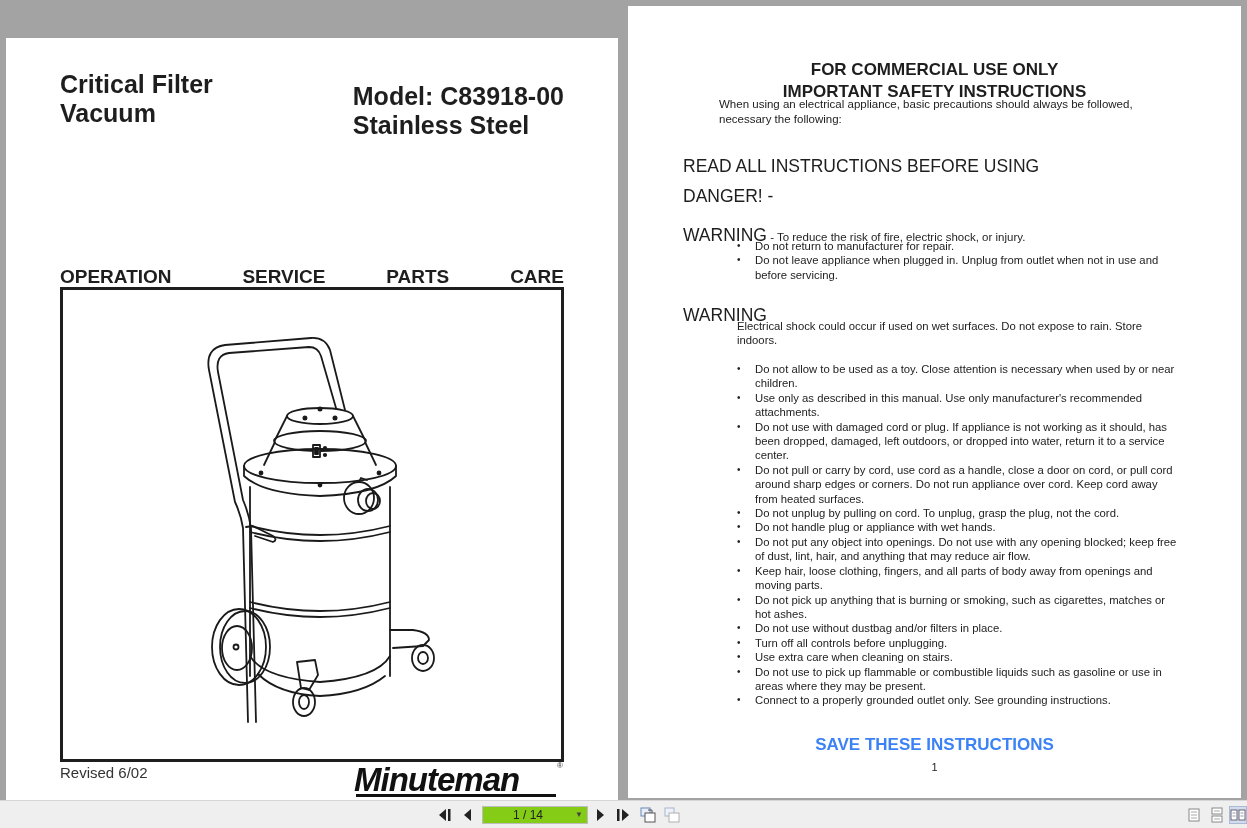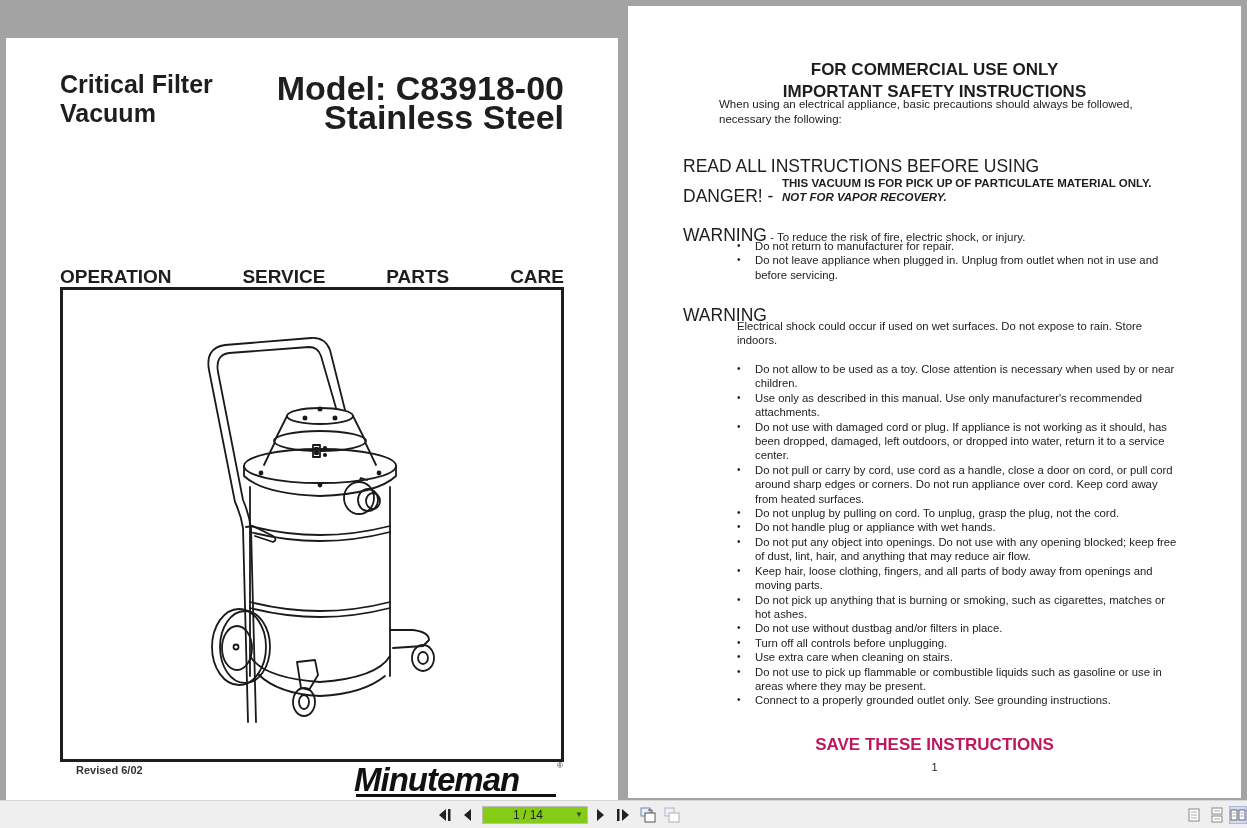--- a/index.html
+++ b/index.html
@@ -6,43 +6,43 @@
   html, body { width: 1247px; height: 828px; overflow: hidden; }
   body { background: #a3a3a3; font-family: "Liberation Sans", sans-serif; color: #1a1a1a; position: relative; }
 
   .viewer { position: absolute; left: 0; top: 0; width: 1247px; height: 800px; background: #a3a3a3; }
   .page { position: absolute; top: 6px; height: 792px; background: #ffffff; }
   .page-left { left: 6px; width: 612px; margin-top: 32px; }
   .page-right { left: 628px; width: 613px; }
 
   
   .title-left { position: absolute; left: 54px; top: 32px; font-weight: bold; font-size: 25px; line-height: 29px; color: #1e1e1e; }
-  .title-right { position: absolute; right: 54px; top: 36px; text-align: right; font-weight: bold; font-size: 34px; line-height: 29px; color: #1e1e1e; }
+  .title-right { position: absolute; right: 54px; top: 44px; font-weight: bold; font-size: 25px; line-height: 29px; color: #1e1e1e; }
   .cover-tabs { position: absolute; left: 54px; top: 228px; width: 504px; display: flex; justify-content: space-between; font-weight: bold; font-size: 19px; color: #1e1e1e; }
   .cover-tabs span:nth-child(2) { margin-left: 10px; }
   .frame { position: absolute; left: 54px; top: 249px; width: 504px; height: 475px; border: 3px solid #1e1e1e; }
   .frame svg { position: absolute; left: 0; top: 0; }
-  .revised { position: absolute; left: 70px; top: 726px; font-size: 11px; color: #333; font-weight: bold; }
+  .revised { position: absolute; left: 54px; top: 726px; font-size: 15px; color: #333; }
   .logo { position: absolute; left: 348px; top: 723px; font-family: "Liberation Sans", sans-serif; font-weight: bold; font-style: italic; font-size: 33px; letter-spacing: -1px; color: #111; }
   .logo-underline { position: absolute; left: 350px; top: 756px; width: 200px; height: 3px; background: #111; }
   .logo-reg { position: absolute; left: 551px; top: 723px; font-size: 8px; color: #333; }
 
   
   .rp { position: absolute; left: 0; width: 100%; }
   .center-head { text-align: center; font-weight: bold; font-size: 17px; line-height: 22px; color: #1e1e1e; margin-top: 20px; }
   .intro { position: absolute; left: 91px; top: 91px; width: 460px; font-size: 11.5px; line-height: 15px; color: #222; }
   .h-big { position: absolute; left: 55px; font-weight: normal; font-size: 17.5px; color: #1e1e1e; white-space: nowrap; margin-top: 16px; }
   .h-big .small { font-size: 11.5px; }
   .danger-sub { position: absolute; left: 154px; font-weight: bold; font-size: 11.5px; line-height: 14px; color: #1e1e1e; }
   .danger-sub .it { font-style: italic; }
   ul.bullets { position: absolute; left: 109px; width: 440px; list-style: none; font-size: 11.3px; line-height: 14.4px; color: #222; }
   ul.bullets li { position: relative; padding-left: 18px; }
   ul.bullets li::before { content: "\2022"; position: absolute; left: 0; top: 0; font-size: 10px; }
   .para { position: absolute; left: 109px; width: 430px; font-size: 11.3px; line-height: 14.4px; color: #222; }
-  .save { position: absolute; top: 729px; text-align: center; width: 100%; font-weight: bold; font-size: 17px; color: #be185d; }
+  .save { position: absolute; top: 729px; text-align: center; width: 100%; font-weight: bold; font-size: 17px; color: #3b82f6; }
   .pnum { position: absolute; top: 755px; text-align: center; width: 100%; font-size: 11px; color: #222; }
 
   
   .toolbar { position: absolute; left: 0; top: 800px; width: 1247px; height: 28px; background: #efefef; border-top: 1px solid #d6d6d6; }
   .tb-btn { position: absolute; top: 5px; width: 18px; height: 18px; display: flex; align-items: center; justify-content: center; cursor: pointer; }
   .tb-btn svg { display: block; }
   .page-select { position: absolute; left: 482px; top: 5px; width: 106px; height: 18px; background: #84cc16; border: 1px solid #bdbdbd; font-size: 12px; line-height: 16px; color: #222; }
   .page-select .val { position: absolute; left: 0; width: 90px; text-align: center; }
   .page-select .caret { position: absolute; right: 4px; top: 0; font-size: 8px; color: #444; }
   .view-active { background: #d3dcec; border: 1px solid #a9b9d6; }
@@ -135,24 +135,20 @@
       <div>FOR COMMERCIAL USE ONLY</div>
       <div>IMPORTANT SAFETY INSTRUCTIONS</div>
     </div>
 
     <div class="intro">When using an electrical appliance, basic precautions should always be followed, necessary the following:</div>
 
     <div class="h-big" style="top:134px;">READ ALL INSTRUCTIONS BEFORE USING</div>
 
     <div class="h-big" style="top:164px;">
       <span>DANGER! -</span>
-    </div>
-    <div class="danger-sub" style="top:170px;">
-      <div>THIS VACUUM IS FOR PICK UP OF PARTICULATE MATERIAL ONLY.</div>
-      <div class="it">NOT FOR VAPOR RECOVERY.</div>
     </div>
 
     <div class="h-big" style="top:203px;text-align:right;">
       <span>WARNING</span><span class="small"> - To reduce the risk of fire, electric shock, or injury.</span>
     </div>
 
     <ul class="bullets" style="top:233px;">
       <li>Do not return to manufacturer for repair.</li>
       <li>Do not leave appliance when plugged in.  Unplug from outlet when not in use and before servicing.</li>
     </ul>

